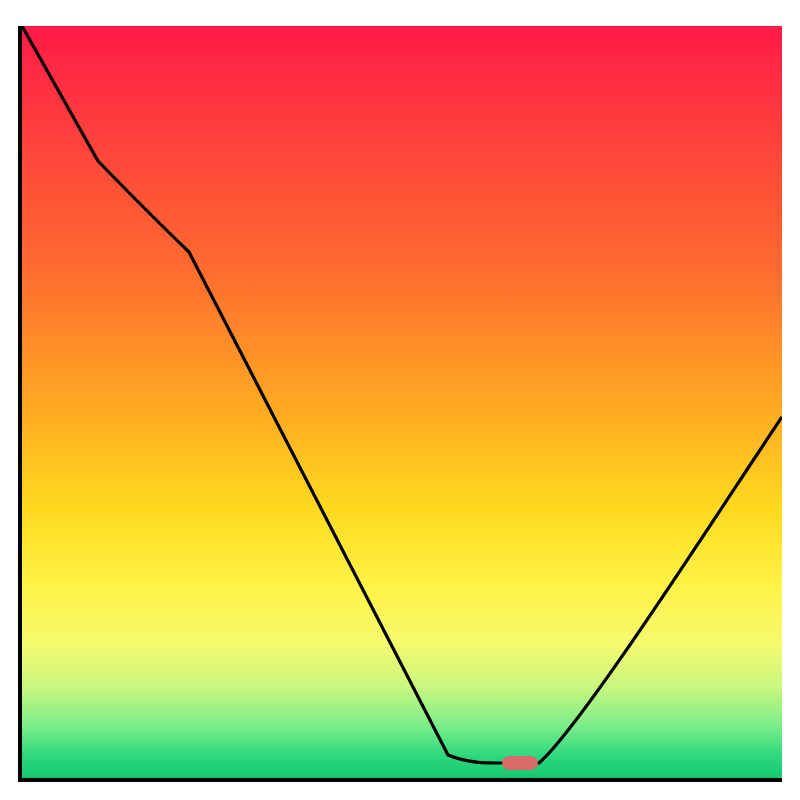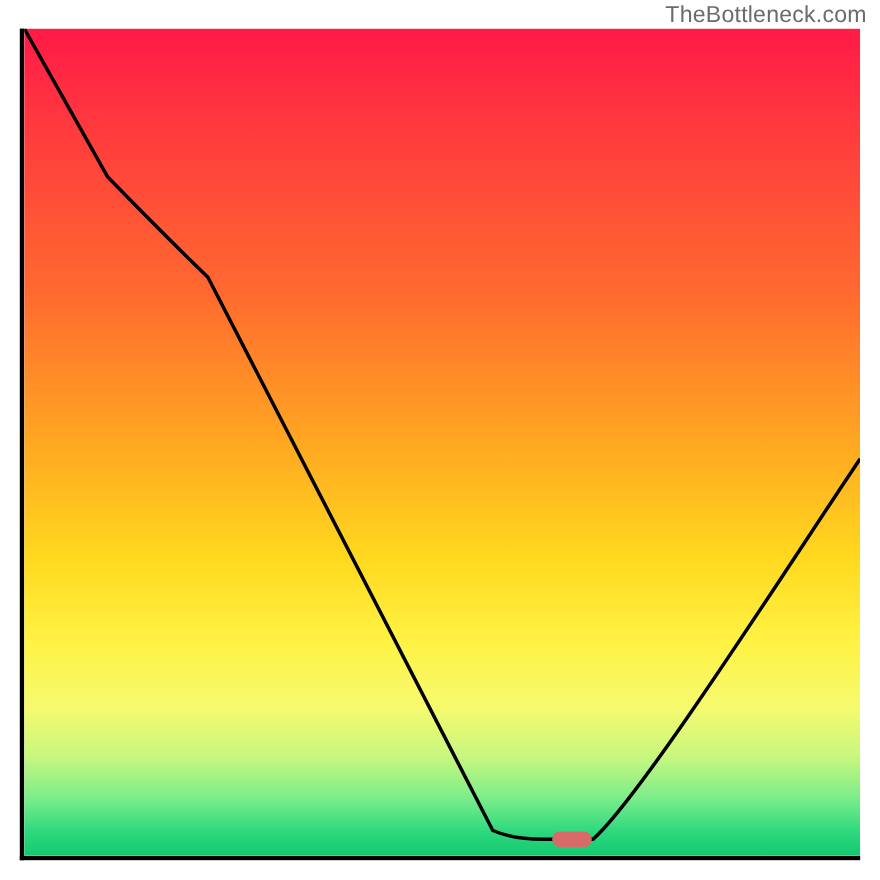--- a/index.html
+++ b/index.html
@@ -64,21 +64,20 @@
     position: absolute;
     background: #d96a6a;
     border-radius: 8px;
   }
 </style>
 </head>
 <body>
 
 <div class="container">
 
-  <div class="watermark">TheBottleneck.com</div>
 
   <div class="plot-frame">
     <div class="gradient-bg"></div>
 
     <svg class="curve" viewBox="0 0 760 752" preserveAspectRatio="none">
 
       <path d="M 0 0
                L 76 135
                C 110 170, 140 200, 167 226
                L 426 729

